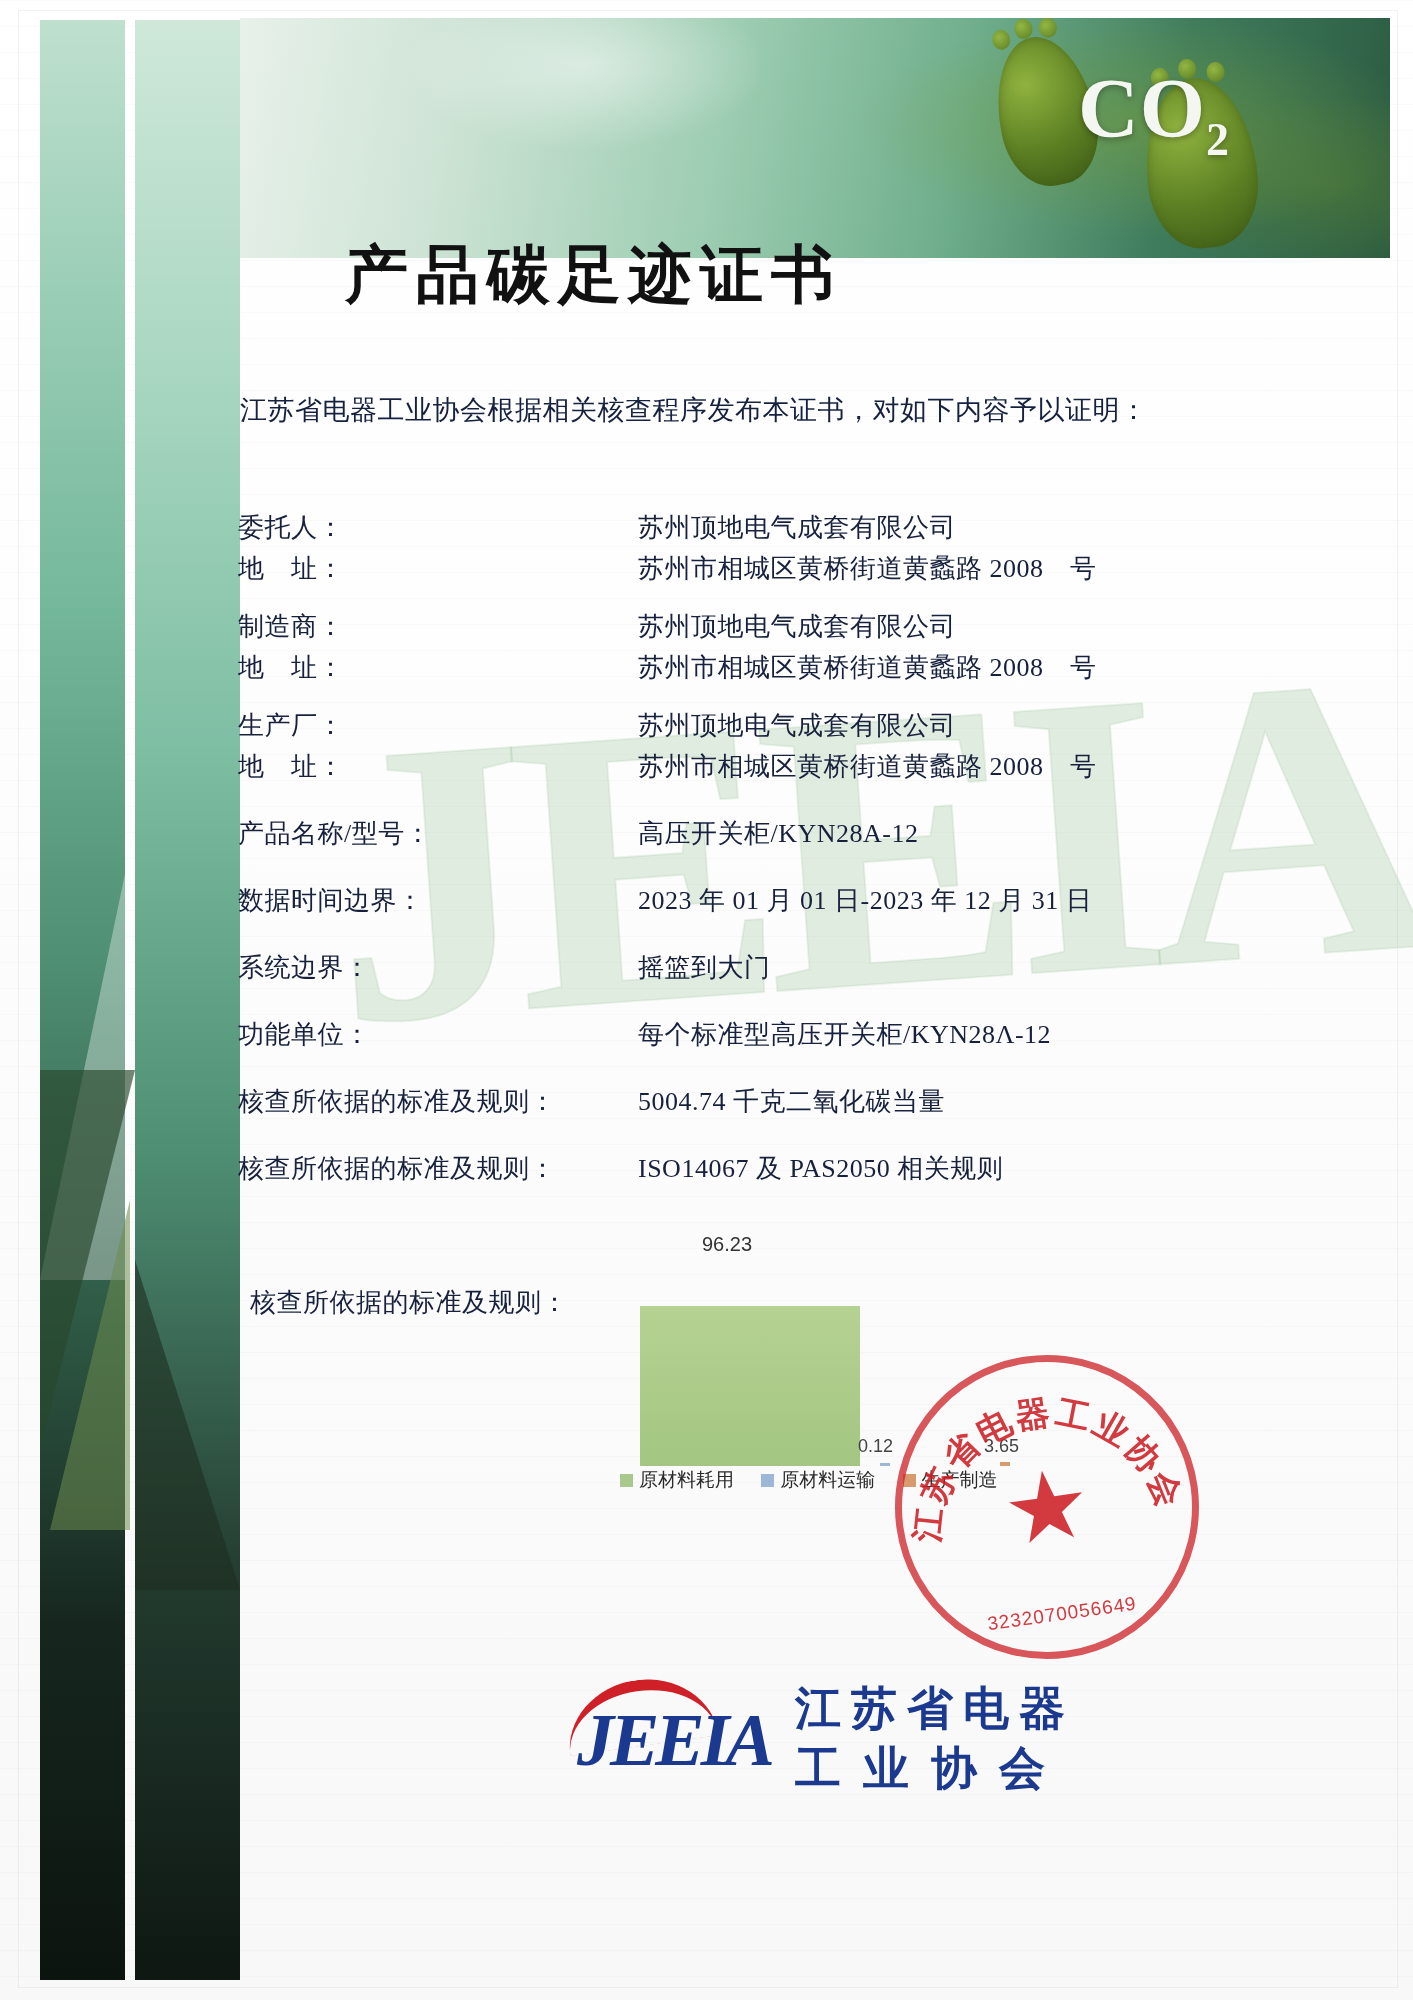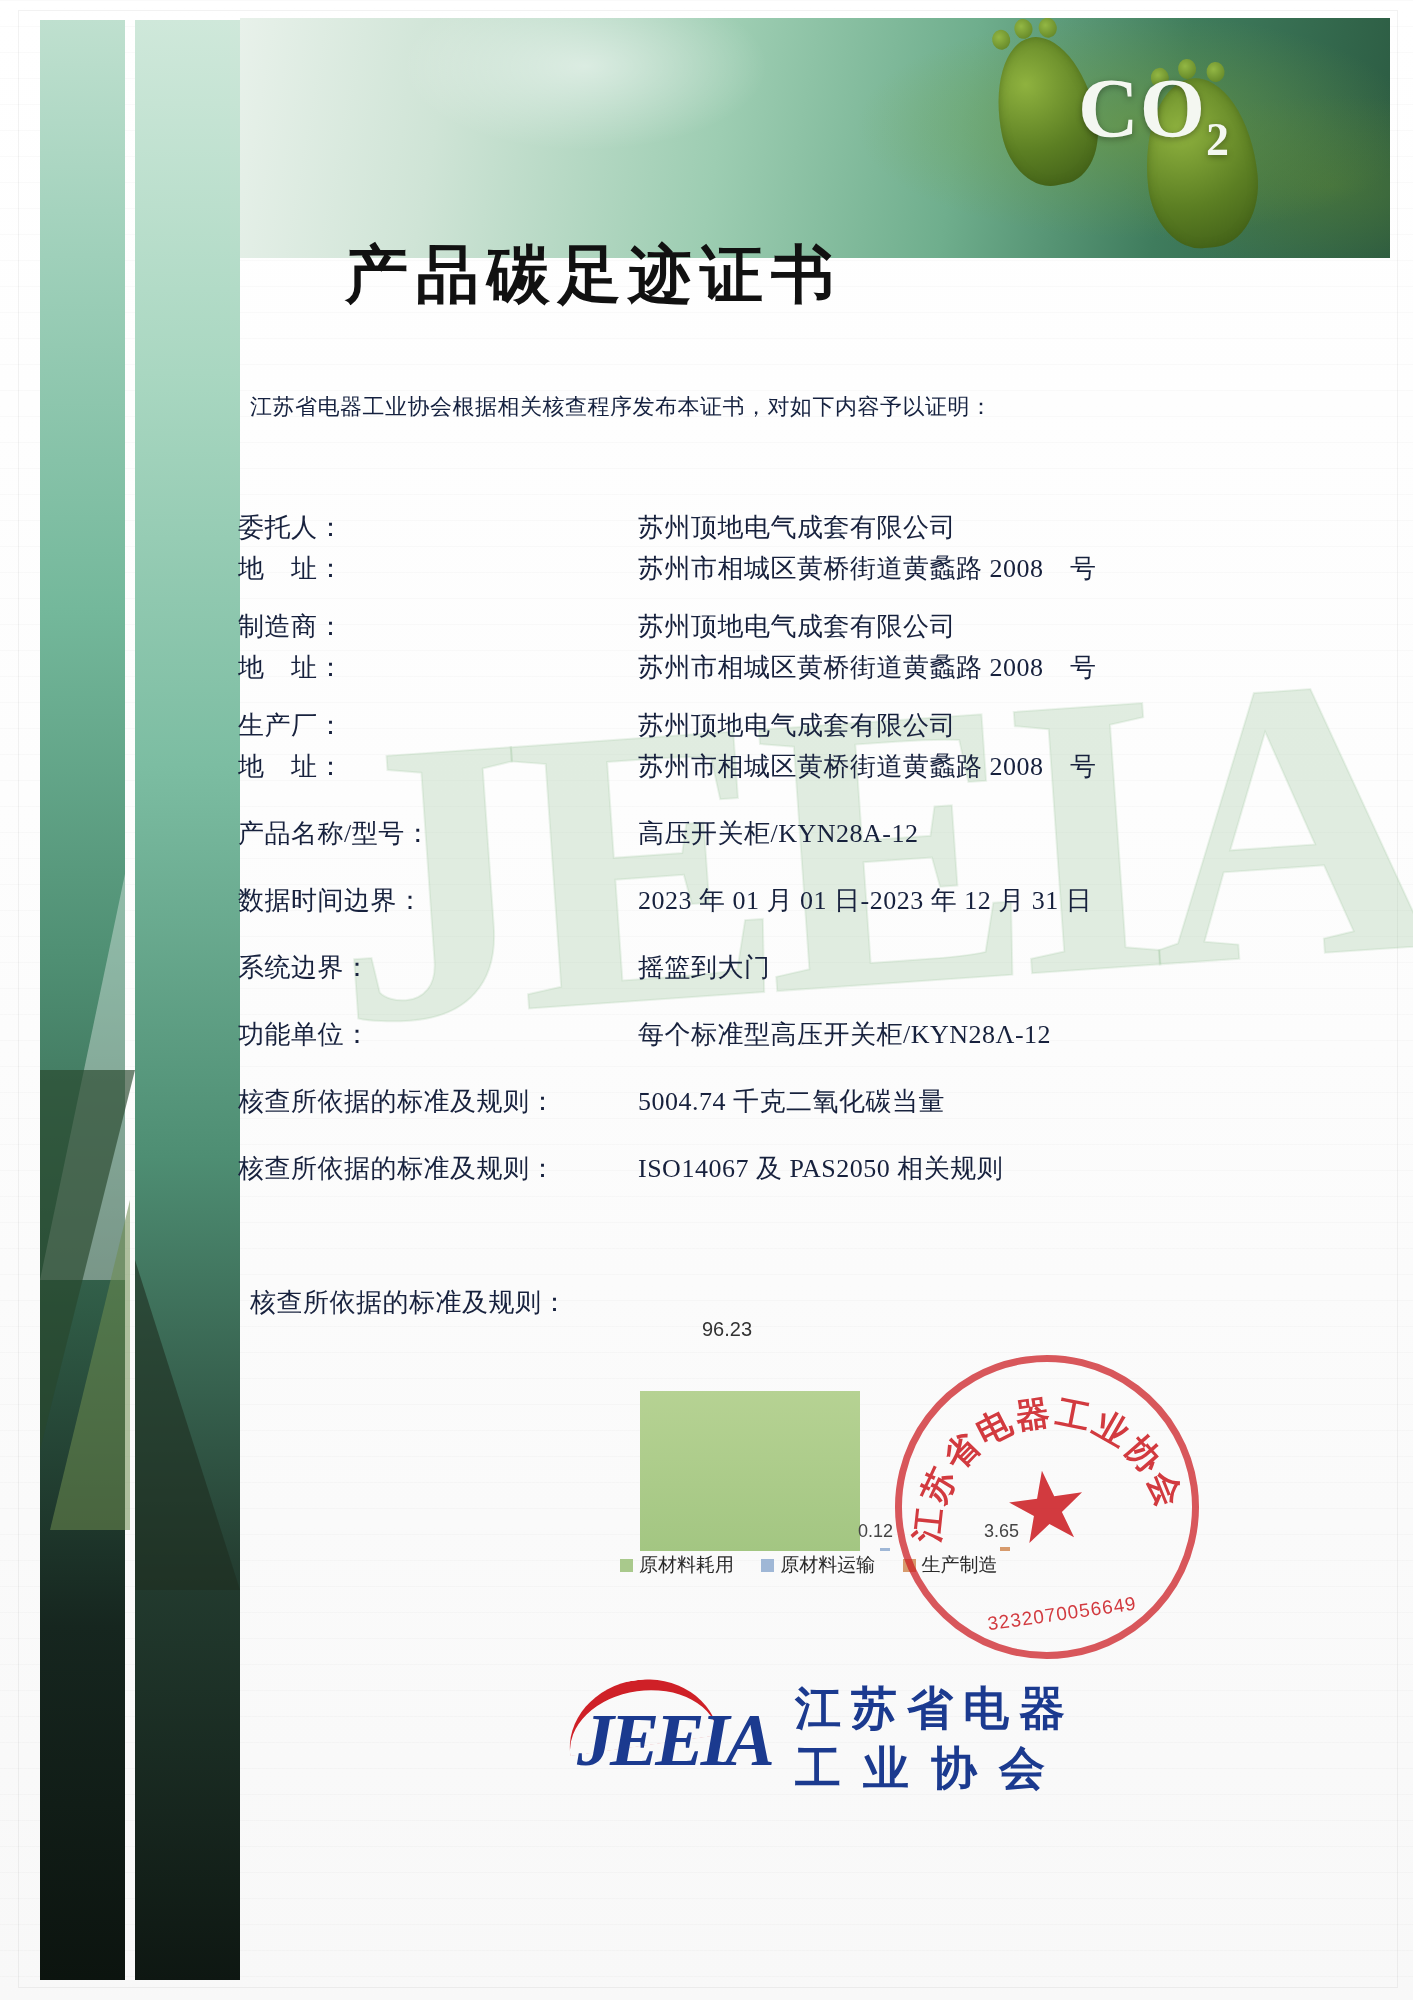--- a/index.html
+++ b/index.html
@@ -108,22 +108,22 @@
   
   .title{
     position:absolute;left:345px;top:232px;width:900px;
     font-family:"Liberation Serif", serif;
     font-size:63px;font-weight:bold;letter-spacing:8px;
     color:#111;
     text-align:left;
     white-space:nowrap;
   }
   .subtitle{
-    position:absolute;left:250px;top:392px;width:1120px;
-    font-size:22px;color:#15213f;letter-spacing:0.5px;
+    position:absolute;left:240px;top:392px;width:1120px;
+    font-size:27px;color:#15213f;letter-spacing:0.5px;
     font-family:Liberation Serif, serif;
   }
 
   
   .fields{
     position:absolute;left:238px;top:510px;width:1130px;
   }
   .row{position:relative;height:41px;}
   .row .lbl{
     position:absolute;left:0;top:0;width:320px;
@@ -138,21 +138,21 @@
   .gap-s{height:17px;}
   .gap-m{height:26px;}
 
   .chart-label{
     position:absolute;left:250px;top:1285px;
     font-size:26px;color:#17213d;letter-spacing:0.5px;
   }
 
   
   .chart-wrap{
-    position:absolute;left:640px;top:1348px;width:560px;height:230px;padding-left:16px;
+    position:absolute;left:640px;top:1263px;width:560px;height:230px;padding-left:16px;
   }
   .bar-main{
     position:absolute;left:0;bottom:27px;width:220px;height:160px;
     background:#a9c98c;
     background:linear-gradient(180deg,#b6d293 0%,#a3c682 100%);
   }
   .bar-label-top{
     position:absolute;left:62px;top:-30px;font-size:20px;color:#333;
     font-family:"Liberation Sans", sans-serif;
   }

